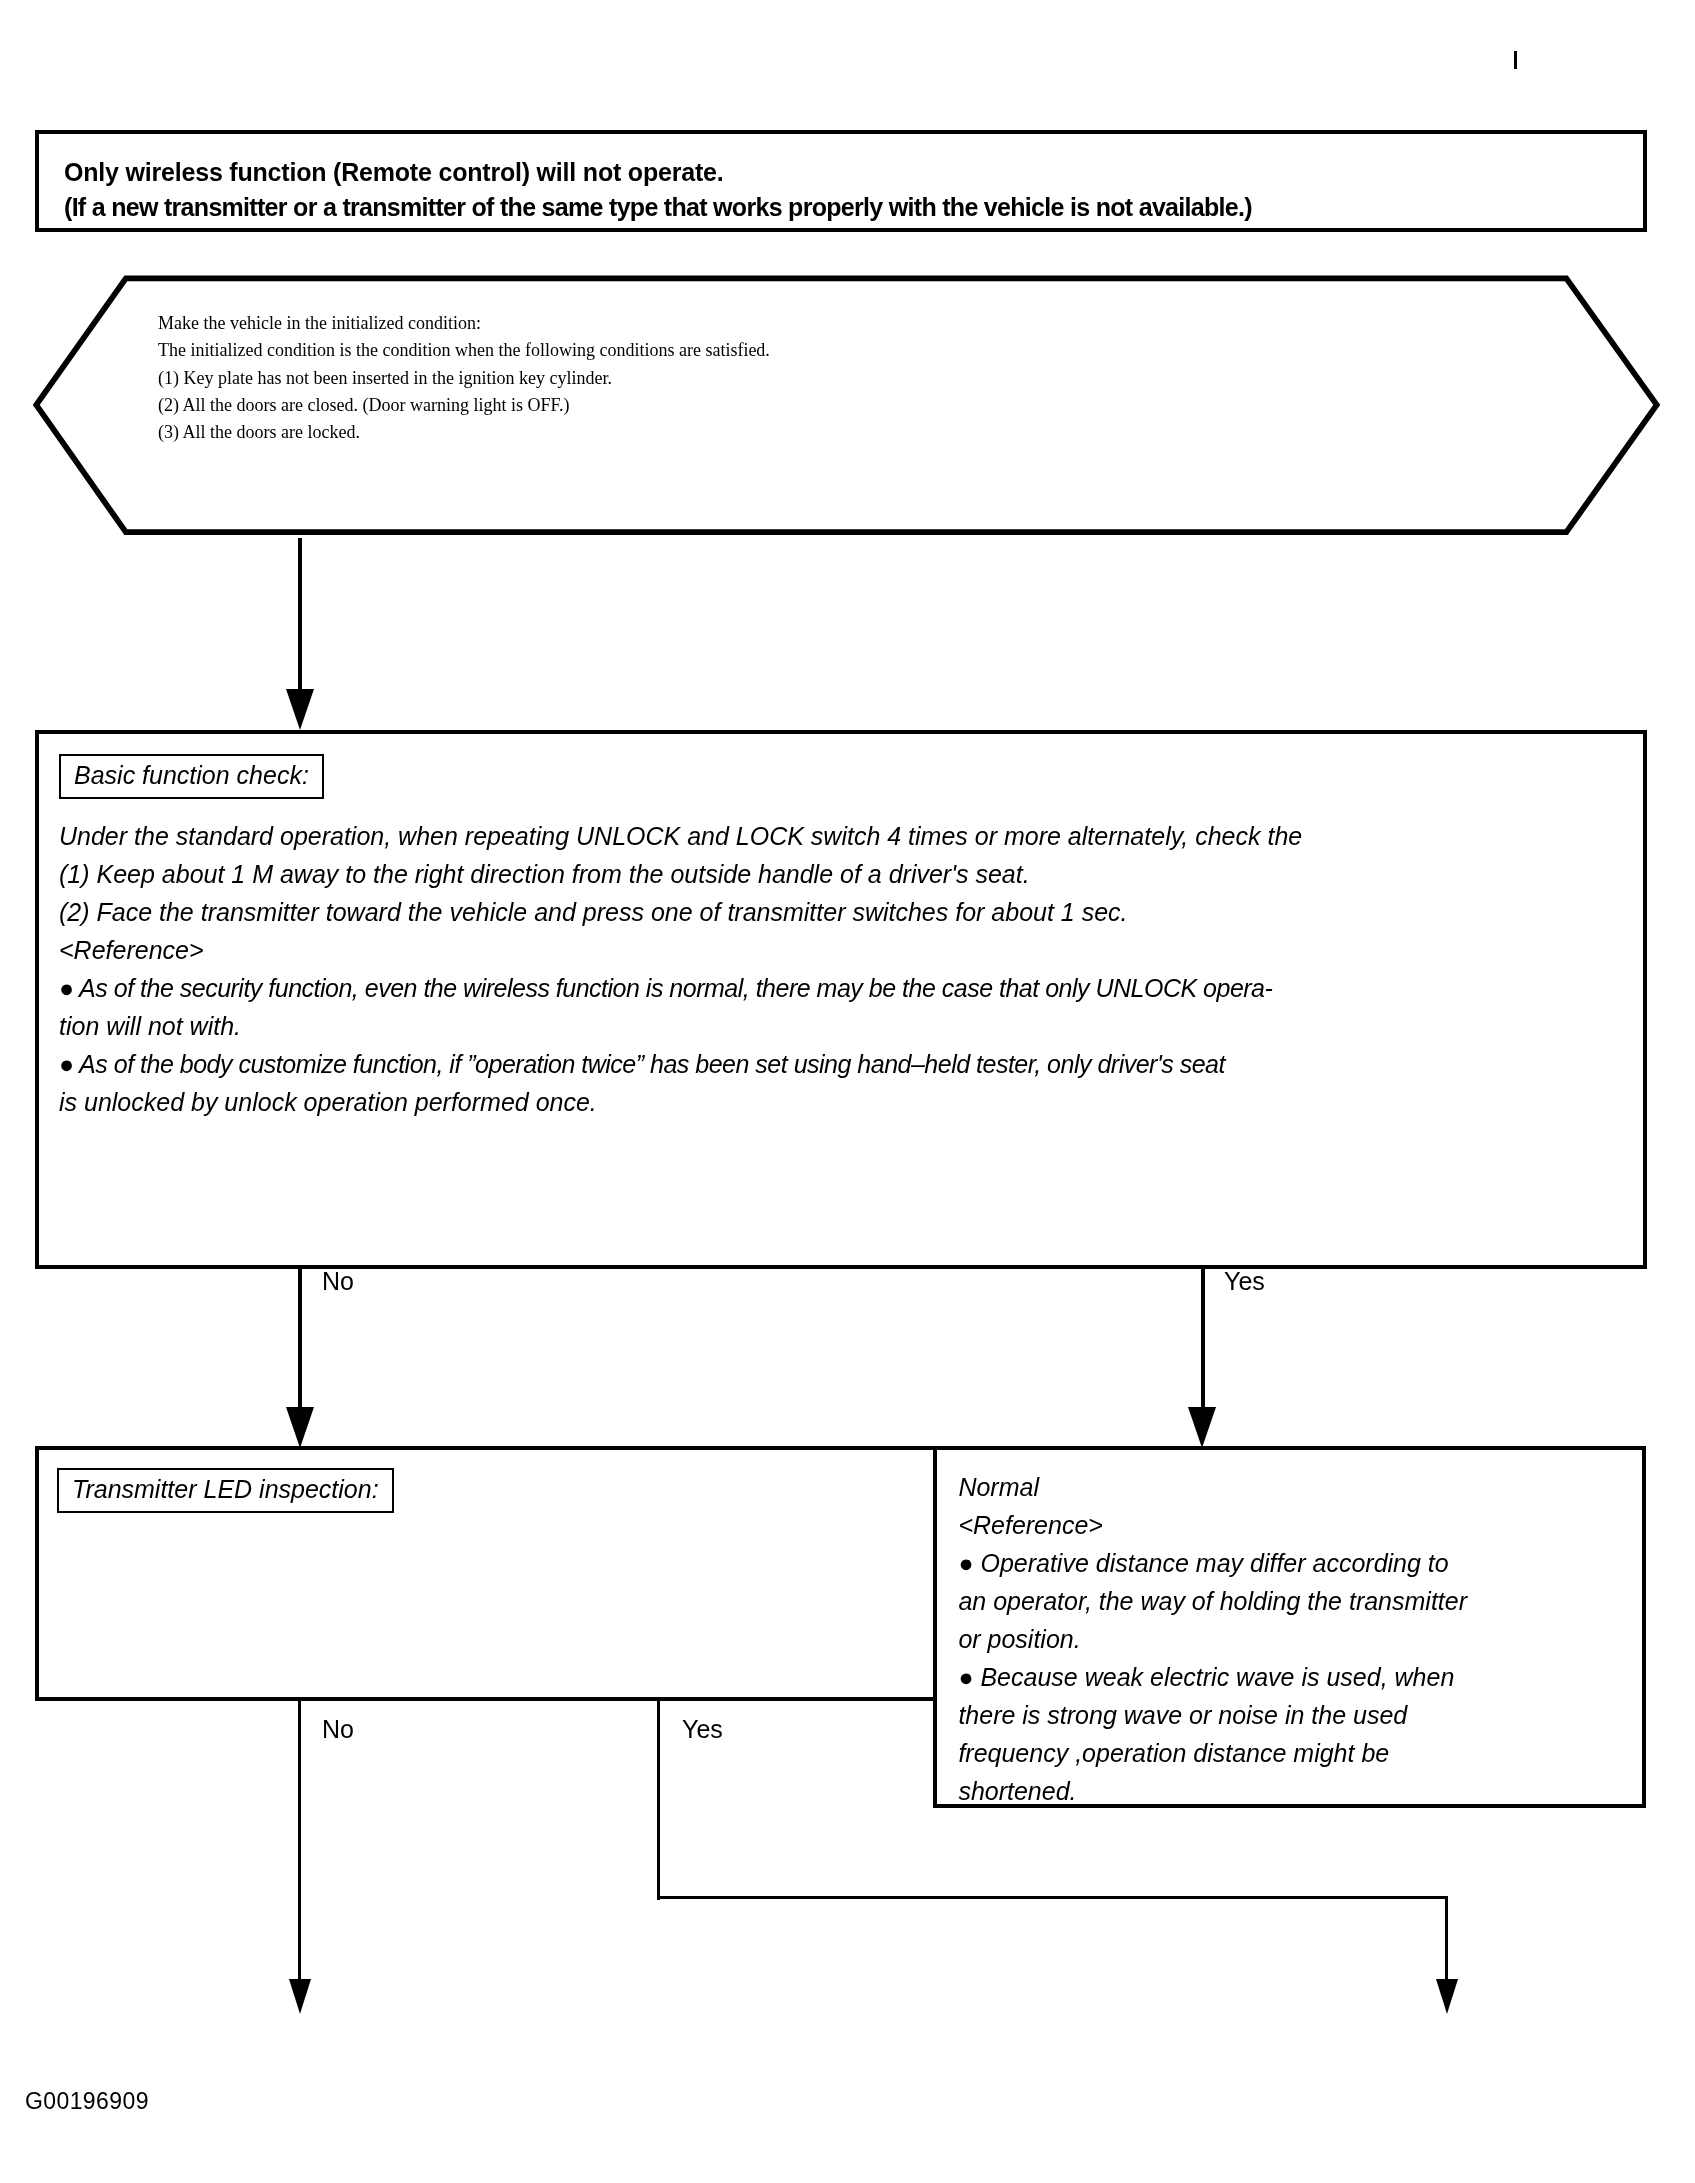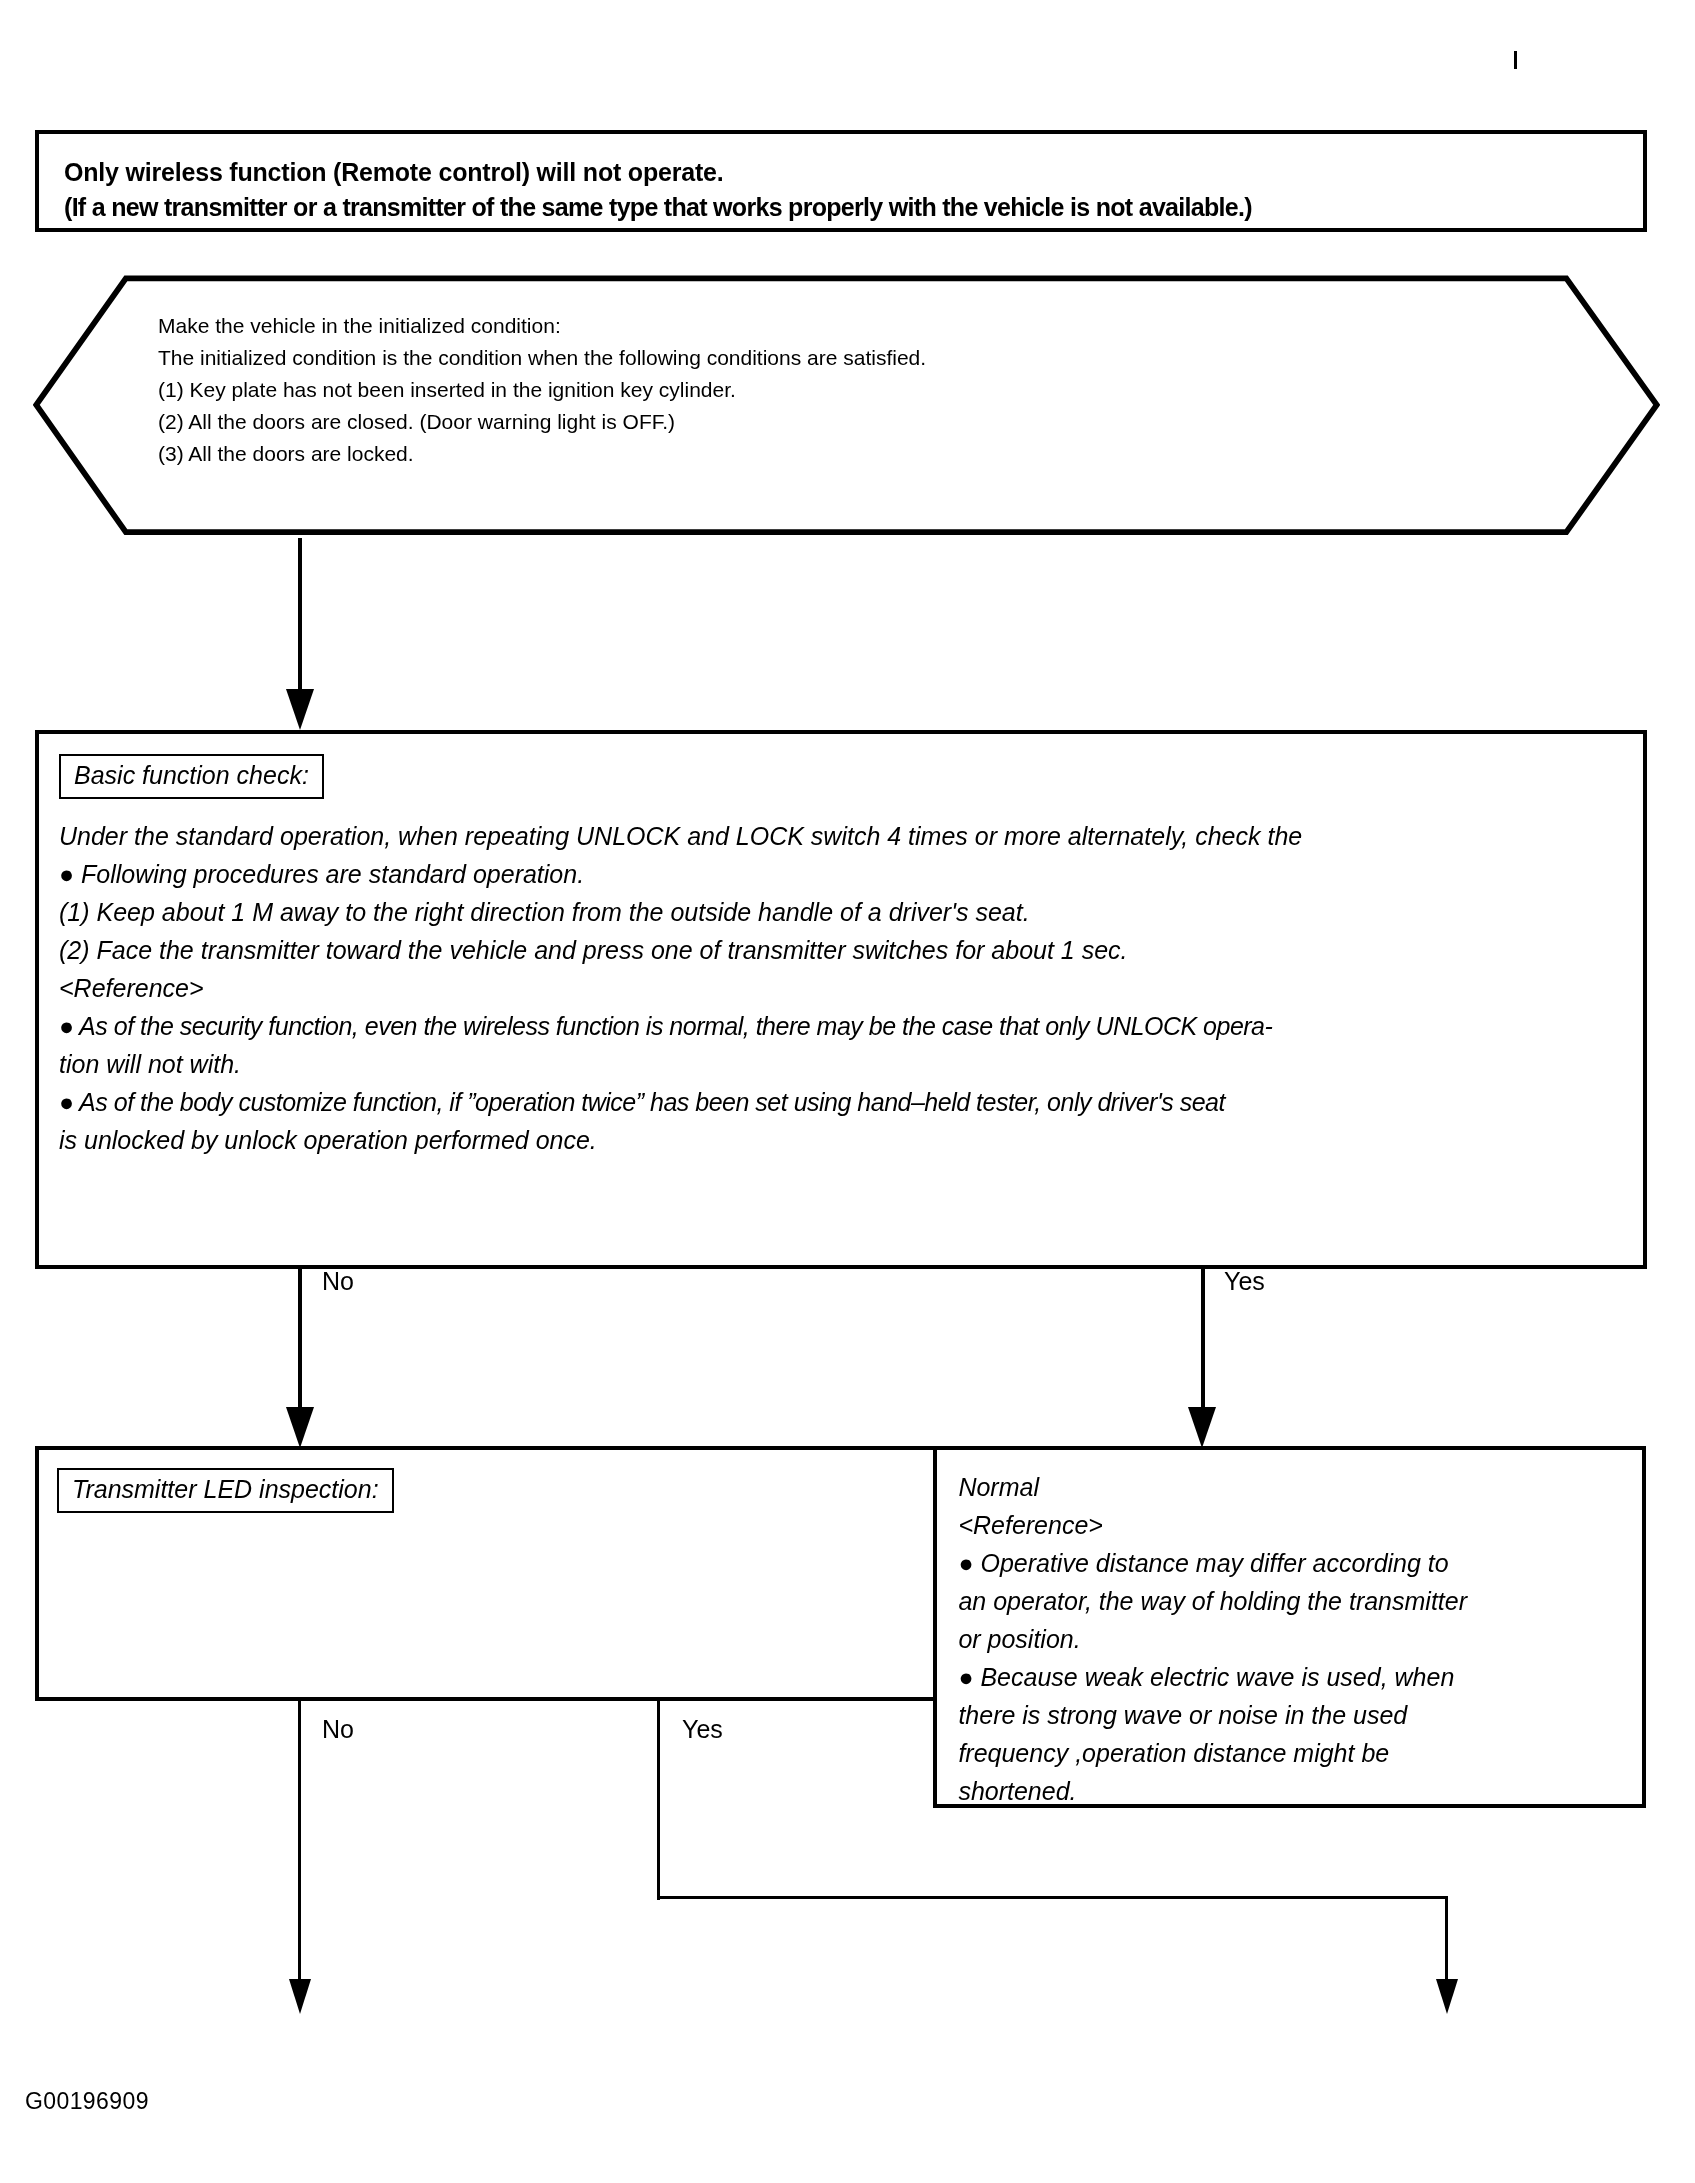--- a/index.html
+++ b/index.html
@@ -74,23 +74,24 @@
     position: absolute;
   }
   .hex-svg {
     position: absolute;
     left: 0; top: 0;
   }
   .hex-text {
     position: absolute;
     left: 125px;
     top: 35px;
-    font-size: 21px;
+    font-size: 18px;
     line-height: 1.52;
     white-space: nowrap;
+    font-family: Liberation Serif, serif;
   }
 
   .label-box {
     display: inline-block;
     box-sizing: border-box;
     border: 2.5px solid #000;
     padding: 5.8px 13px 7.4px 13px;
     font-size: 25px;
     line-height: 1.1;
     background: #fff;
@@ -154,21 +155,20 @@
 
   <div class="line-v" style="left:298px; top:538px; height:152px;"></div>
   <div class="arrowhead" style="left:286px; top:689px;"></div>
 
   <div class="box" style="left:35px; top:730px; width:1612px; height:539px;">
     <div style="padding:20px 0 0 20px;">
       <div class="label-box">Basic function check:</div>
     </div>
     <div class="body-text" style="padding:18px 0 0 20px;">
       <div>Under the standard operation, when repeating UNLOCK and LOCK switch 4 times or more alternately, check the</div>
-      <div>● Following procedures are standard operation.</div>
       <div>(1) Keep about 1 M away to the right direction from the outside handle of a driver's seat.</div>
       <div>(2) Face the transmitter toward the vehicle and press one of transmitter switches for about 1 sec.</div>
       <div>&lt;Reference&gt;</div>
       <div class="tight">● As of the security function, even the wireless function is normal, there may be the case that only UNLOCK opera-</div>
       <div>tion will not with.</div>
       <div class="tight">● As of the body customize function, if ”operation twice” has been set using hand–held tester, only driver's seat</div>
       <div>is unlocked by unlock operation performed once.</div>
     </div>
   </div>
 

